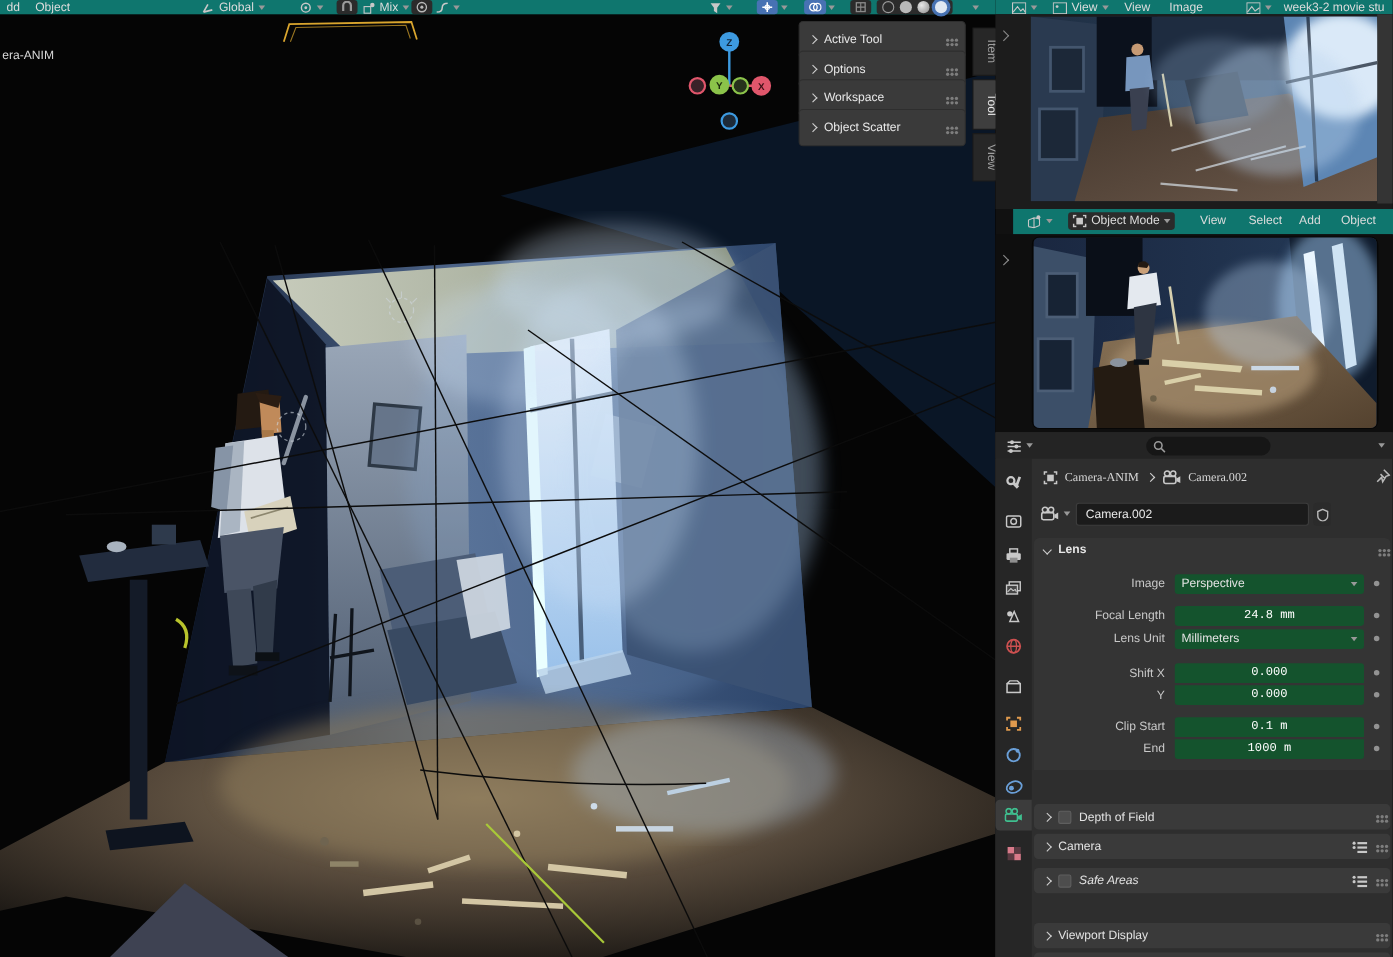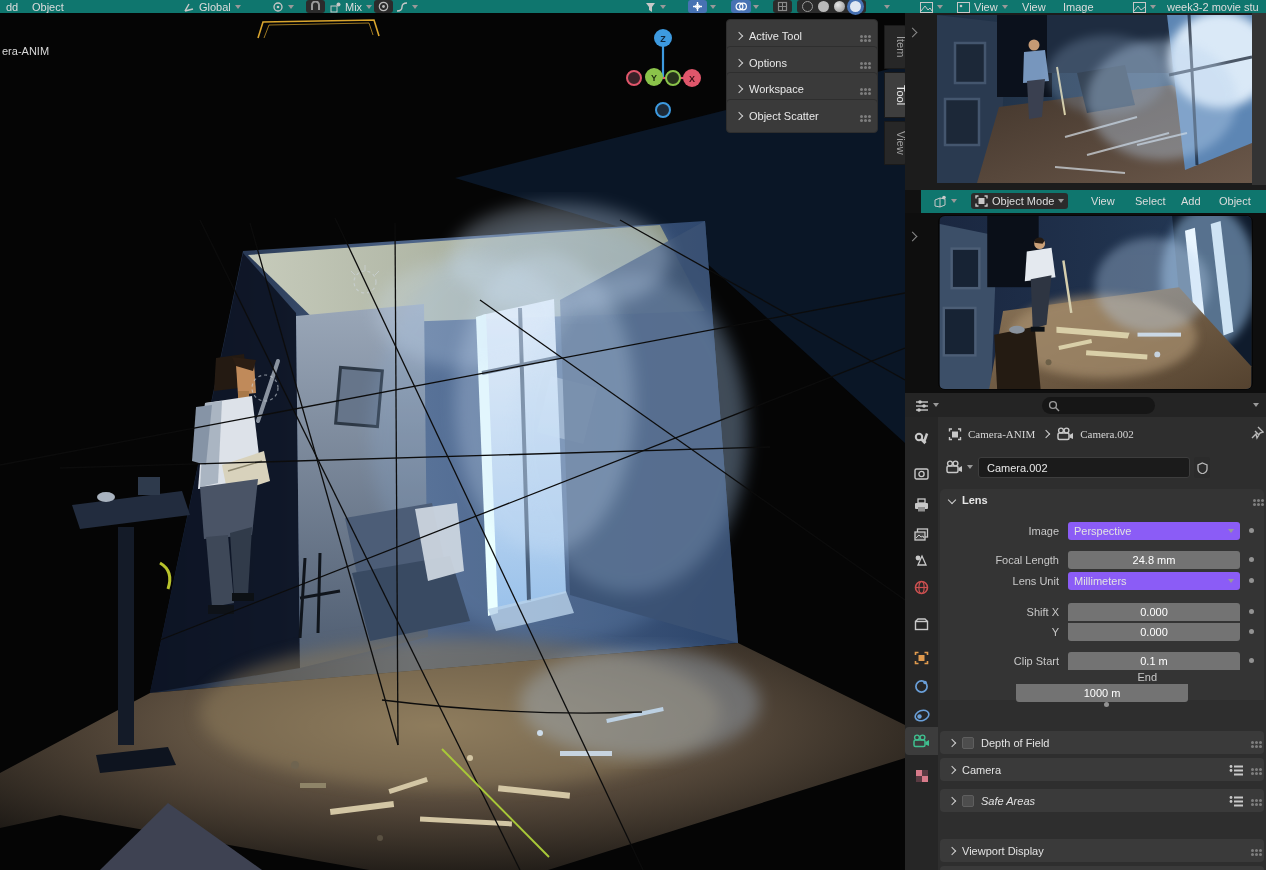--- a/index.html
+++ b/index.html
@@ -40,22 +40,22 @@
   .tabitem.active { background:#3c3c3c; border-radius:4px 0 0 4px; }
   .pcontent { position:absolute; left:33px; top:24px; width:328px; height:453px; }
   .crumb { display:flex; align-items:center; gap:6px; position:absolute; left:10px; top:10px; color:#d6d6d6;font-family:Liberation Serif, serif; }
   .namefield { position:absolute; left:40px; top:40px; width:212px; height:21px; background:#1b1b1b;
     border:1px solid #3d3d3d; border-radius:3px; color:#e8e8e8; display:flex; align-items:center; padding-left:8px; }
   .panel-open { position:absolute; left:2px; top:72px; width:324px; background:#343434; border-radius:5px 5px 0 0; padding-bottom:10px; }
   .panel-hrow { height:22px; display:flex; align-items:center; color:#e6e6e6; font-weight:bold; }
   .frow { display:flex; align-items:center; height:19px; margin-top:2px; }
   .flabel { width:128px; text-align:right; padding-right:9px; color:#c8c8c8; flex:0 0 auto; }
   .fwidget { width:172px; height:18px; border-radius:3px; display:flex; align-items:center; flex:0 0 auto; }
-  .dropdown { background:#8b5cf6; color:#e2e2e2; padding:0 6px; justify-content:space-between; }
-  .numf { background:#737373; color:#fff; justify-content:center; }
+  .dropdown { background:#14532d; color:#e2e2e2; padding:0 6px; justify-content:space-between; }
+  .numf { background:#14532d; color:#fff; justify-content:center;font-family:Liberation Mono, monospace; }
   .fdot { width:5px; height:5px; border-radius:50%; background:#929292; margin-left:9px; flex:0 0 auto; }
   .rtop { border-radius:3px 3px 0 0; }
   .rbot { border-radius:0 0 3px 3px; margin-top:1px; }
   .cpanel { position:absolute; left:2px; width:324px; height:23px; background:#3a3a3a; border-radius:4px;
     display:flex; align-items:center; color:#e2e2e2; }
   .checkbox { width:12px; height:12px; background:#4d4d4d; border:1px solid #5f5f5f; border-radius:2px; margin-right:7px; flex:0 0 auto;}
   .gap8 { height:8px; }
   svg { display:block; }
   .icon { flex:0 0 auto; }
 </style>
@@ -666,21 +666,21 @@
         <span class="fdot"></span>
       </div>
       <div class="gap8"></div>
       <div class="frow" style="margin-top:2px;">
         <span class="flabel">Clip Start</span>
         <div class="fwidget numf rtop">
           <span>0.1 m</span>
         </div>
         <span class="fdot"></span>
       </div>
-      <div class="frow" style="margin-top:1px;flex-direction:column;">
+      <div class="frow" style="margin-top:1px;">
         <span class="flabel">End</span>
         <div class="fwidget numf rbot">
           <span>1000 m</span>
         </div>
         <span class="fdot"></span>
       </div>
     </div>
 
     <div class="cpanel" style="top:314px;">
       <span class="chev-r"></span>

